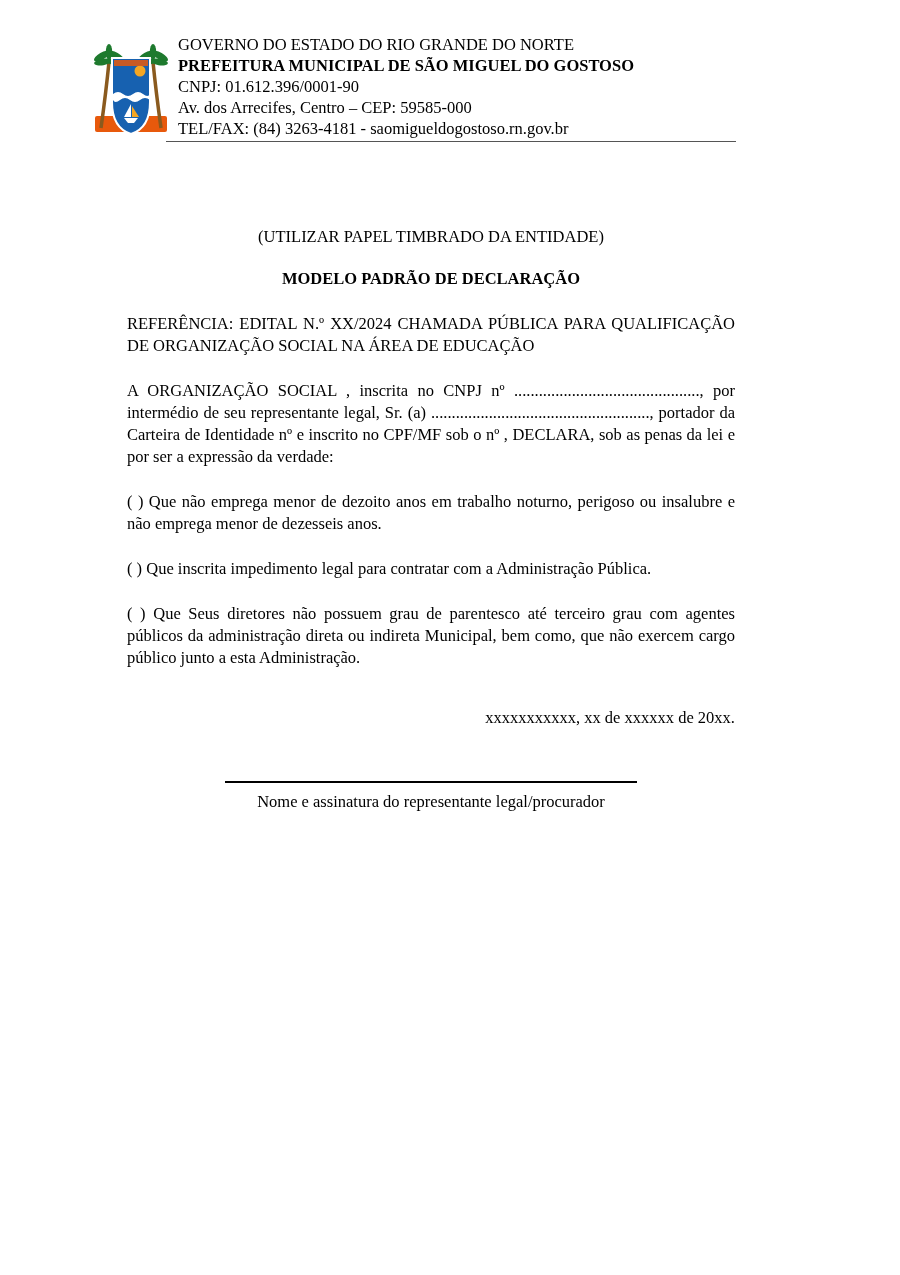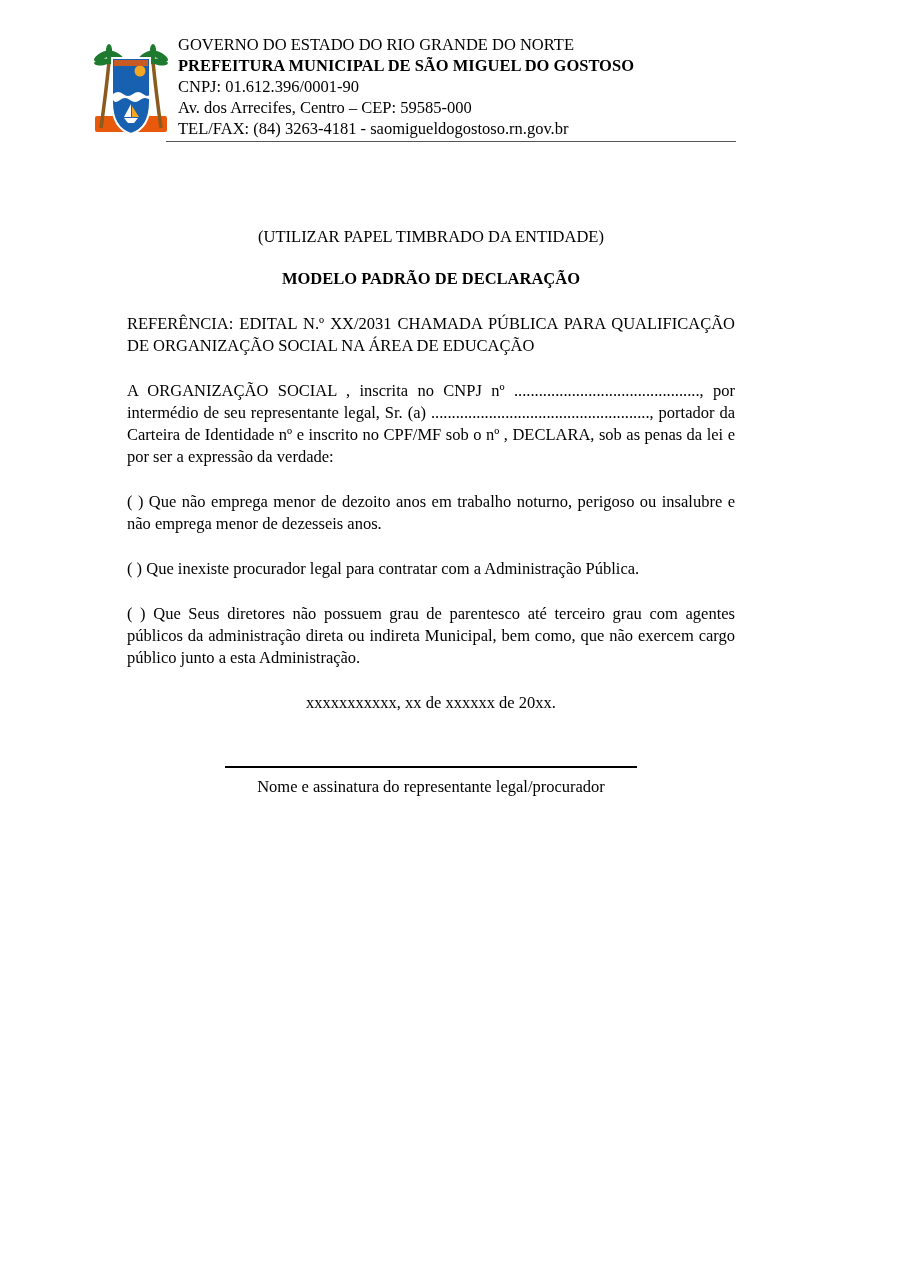--- a/index.html
+++ b/index.html
@@ -58,22 +58,22 @@
     margin-top: 20px;
   }
   .para {
     margin-top: 23px;
     text-align: justify;
   }
   .para-line {
     text-align: justify;
   }
   .date-line {
-    margin-top: 23px;
-    text-align: center;
+    margin-top: 38px;
+    text-align: right;
   }
   .signature-block {
     margin-top: 52px;
     text-align: center;
   }
   .signature-rule {
     width: 412px;
     margin: 0 auto;
     border-top: 2px solid #000;
     height: 0;
@@ -132,28 +132,28 @@
     </div>
   </div>
   <div class="header-rule"></div>
 
   <div class="content">
 
     <div class="doc-note">(UTILIZAR PAPEL TIMBRADO DA ENTIDADE)</div>
 
     <div class="doc-title">MODELO PADRÃO DE DECLARAÇÃO</div>
 
-    <div class="para">REFERÊNCIA: EDITAL N.º XX/2031 CHAMADA PÚBLICA PARA QUALIFICAÇÃO DE ORGANIZAÇÃO SOCIAL NA ÁREA DE EDUCAÇÃO</div>
+    <div class="para">REFERÊNCIA: EDITAL N.º XX/2024 CHAMADA PÚBLICA PARA QUALIFICAÇÃO DE ORGANIZAÇÃO SOCIAL NA ÁREA DE EDUCAÇÃO</div>
 
     <div class="para">A ORGANIZAÇÃO SOCIAL , inscrita no CNPJ nº ............................................., por intermédio de seu representante legal, Sr. (a) ....................................................., portador da Carteira de Identidade nº e inscrito no CPF/MF sob o nº , DECLARA, sob as penas da lei e por ser a expressão da verdade:</div>
 
     <div class="para">( ) Que não emprega menor de dezoito anos em trabalho noturno, perigoso ou insalubre e não emprega menor de dezesseis anos.</div>
 
     <div class="para">
-      <div class="para-line">(  ) Que inexiste procurador legal para contratar com a Administração Pública.</div>
+      <div class="para-line">(  ) Que inscrita impedimento legal para contratar com a Administração Pública.</div>
     </div>
 
     <div class="para">( ) Que Seus diretores não possuem grau de parentesco até terceiro grau com agentes públicos da administração direta ou indireta Municipal, bem como, que não exercem cargo público junto a esta Administração.</div>
 
     <div class="date-line">xxxxxxxxxxx, xx de xxxxxx de 20xx.</div>
 
     <div class="signature-block">
       <div class="signature-rule"></div>
       <div class="signature-caption">Nome e assinatura do representante legal/procurador</div>
     </div>

